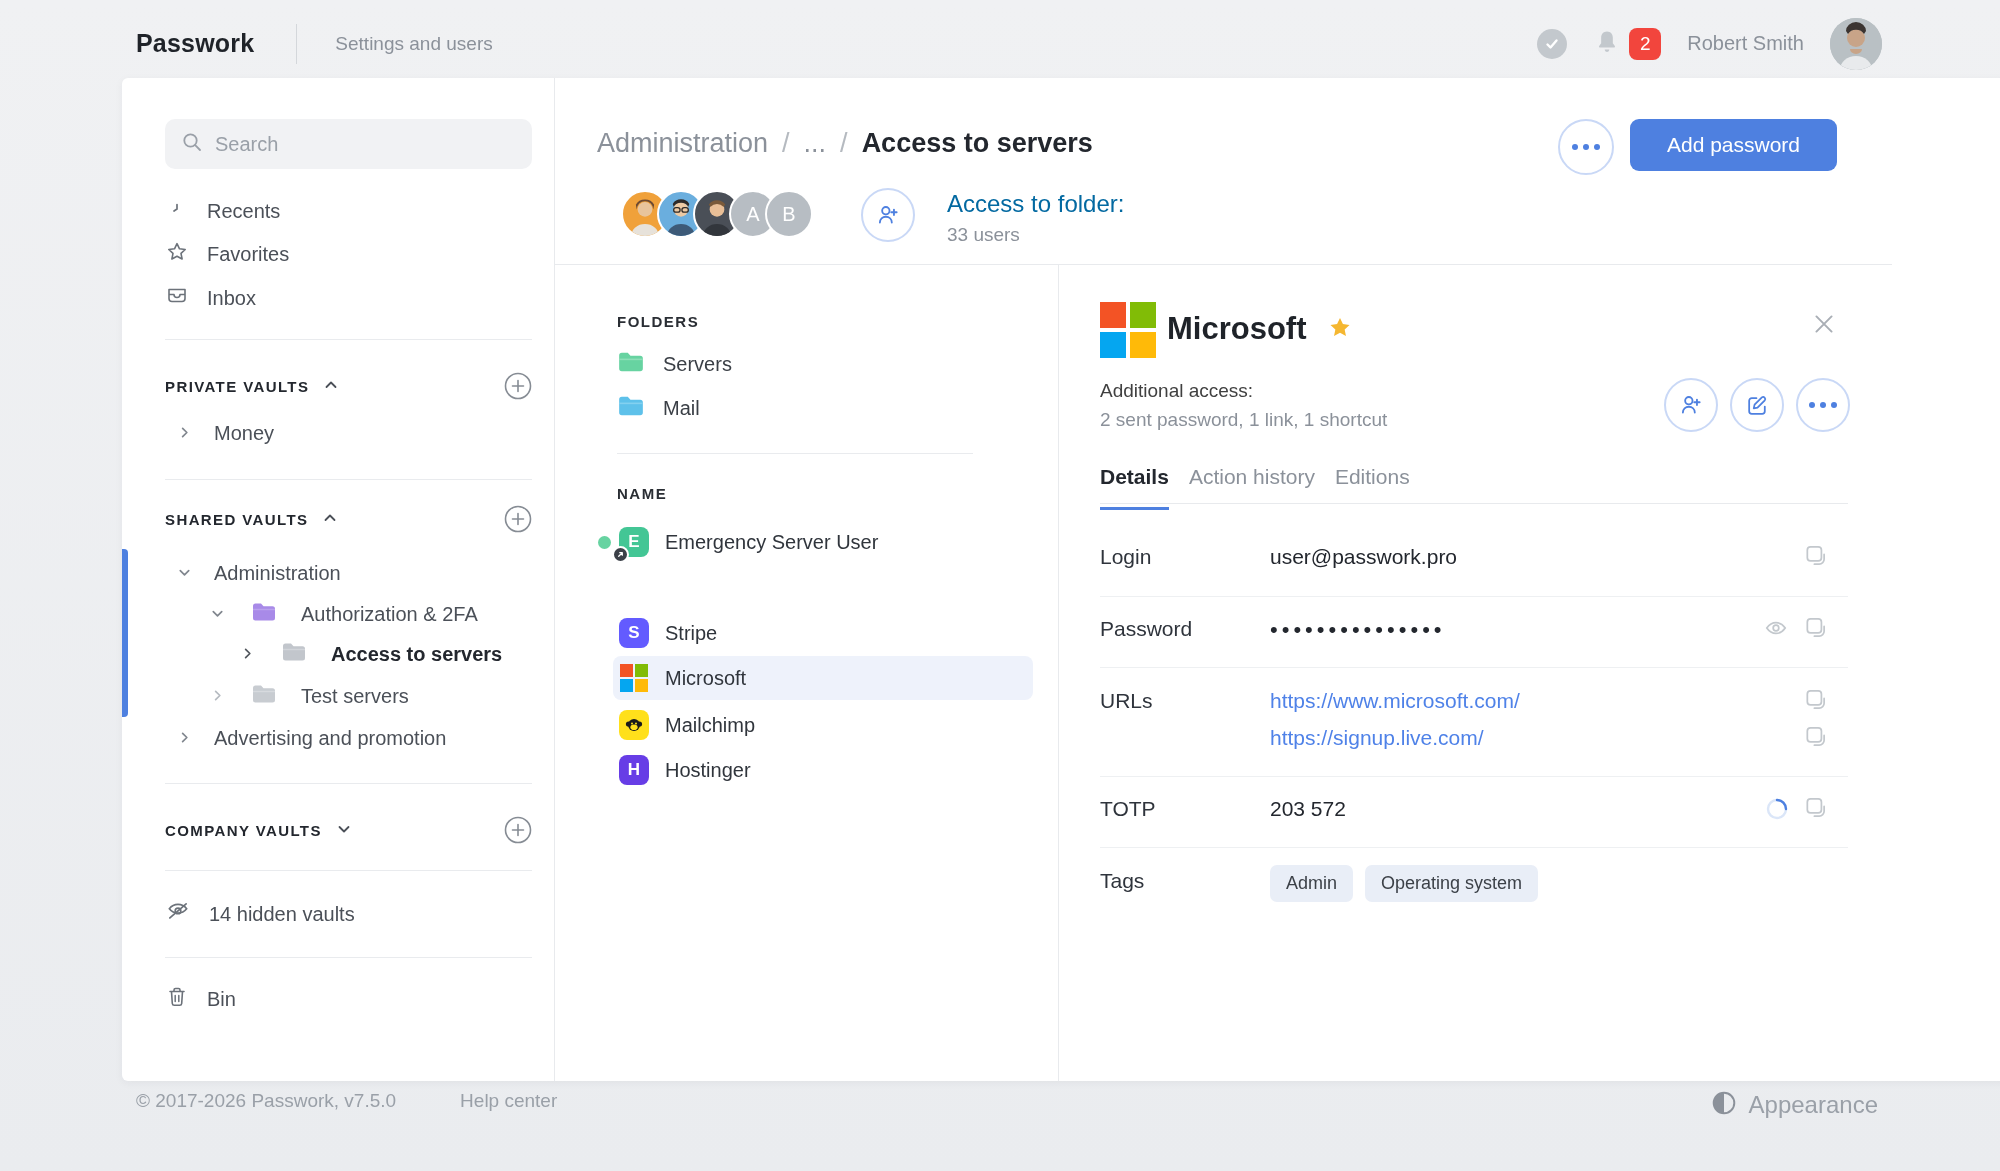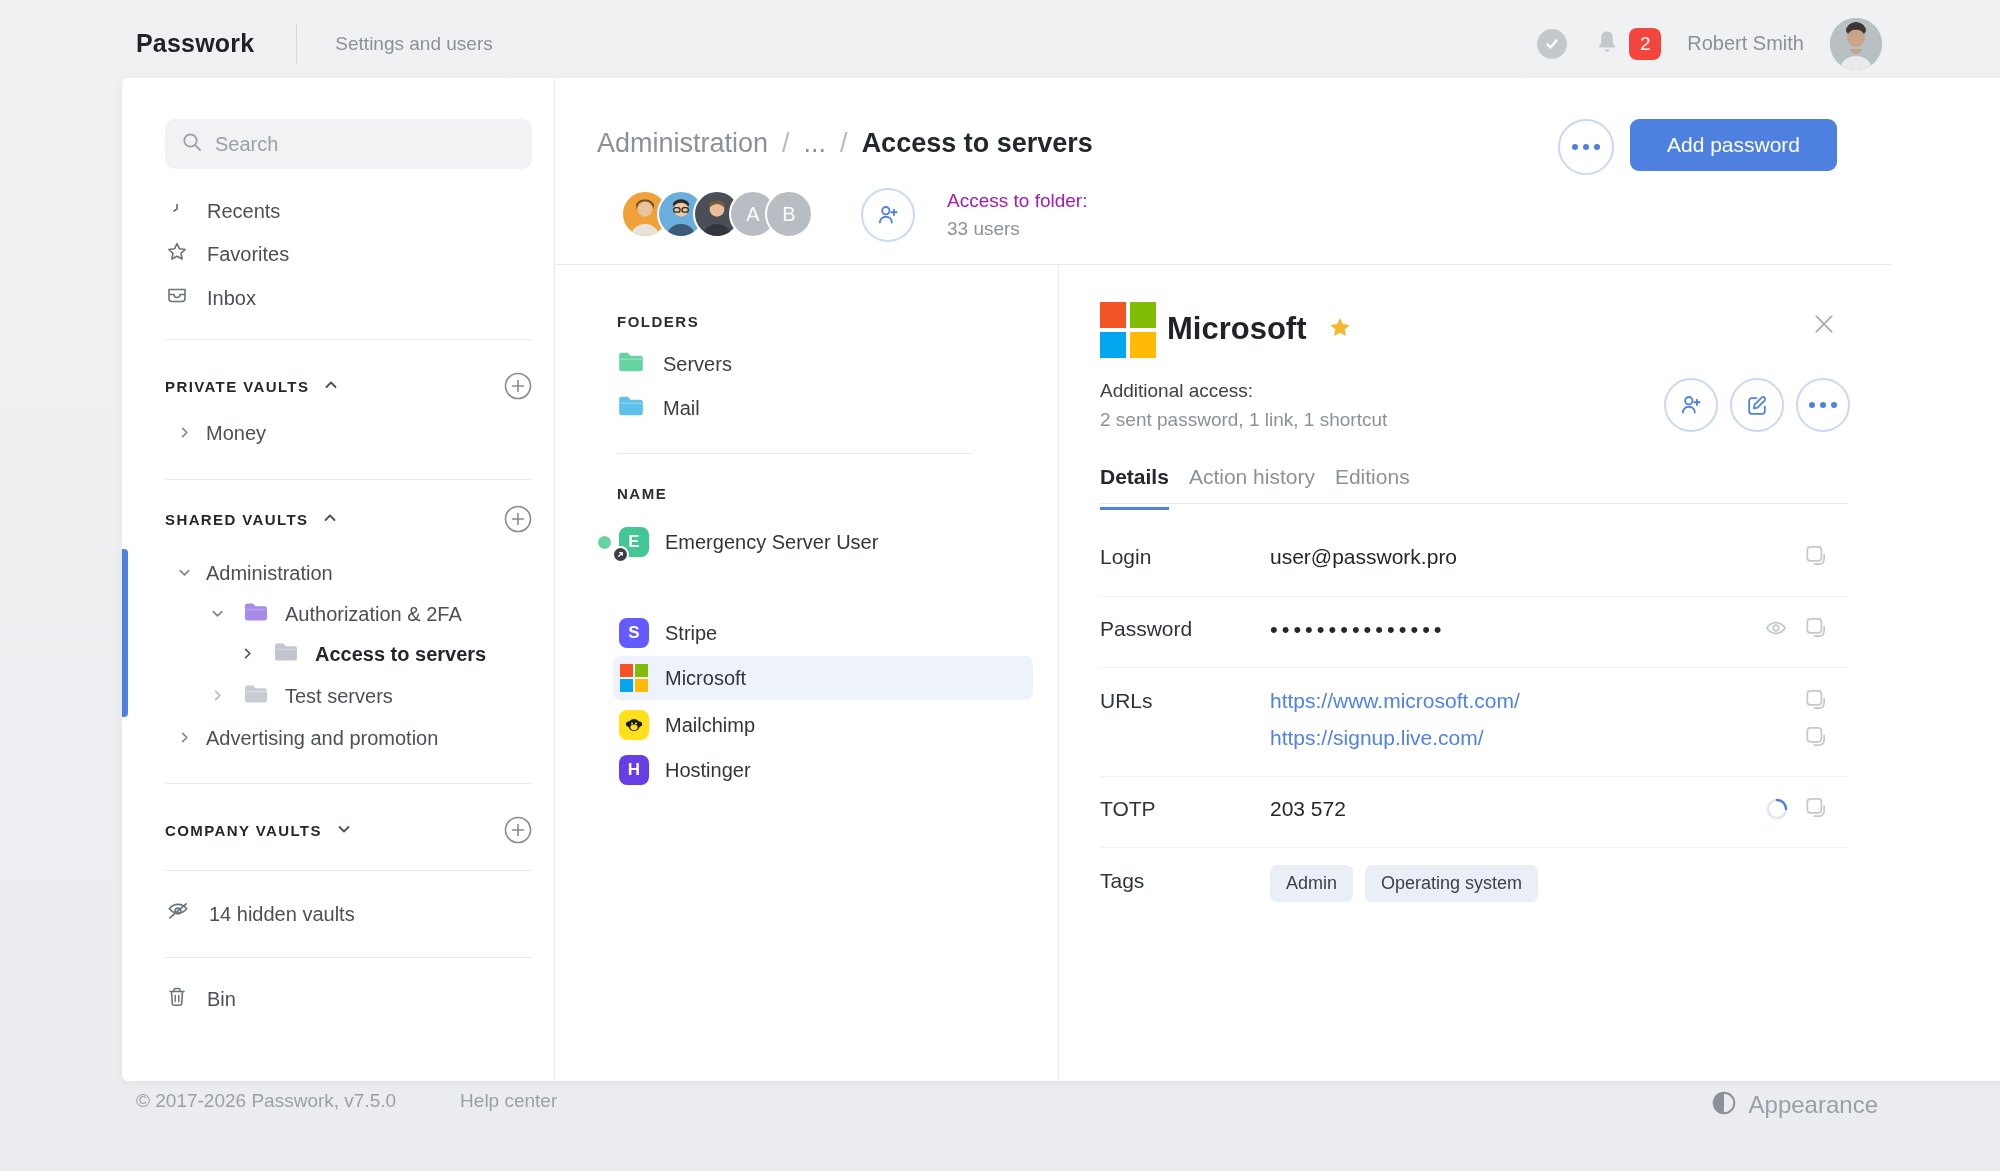--- a/index.html
+++ b/index.html
@@ -27,37 +27,37 @@
 
   
   .sidebar { position:absolute; left:0; top:0; width:433px; height:1003px; border-right:1px solid #e8eaed; border-radius:10px 0 0 10px; }
   .search-box { position:absolute; left:43px; top:41px; width:367px; height:50px; background:#f1f2f4; border-radius:10px; display:flex; align-items:center; padding:0 16px; gap:12px; }
   .search-box input { border:none; outline:none; background:transparent; font-size:20px; color:#3b4048; width:100%; font-family:"Liberation Sans",sans-serif; }
   .search-box input::placeholder { color:#9aa0a8; }
   .side-item { position:absolute; left:43px; display:flex; align-items:center; gap:18px; font-size:20px; color:#4b5058; height:36px; cursor:pointer; }
   .side-divider { position:absolute; left:43px; width:367px; height:1px; background:#e9ebee; }
   .section-head { position:absolute; left:43px; display:flex; align-items:center; gap:14px; font-size:15px; font-weight:bold; letter-spacing:1.4px; color:#23272e; height:26px; }
   .plus-btn { position:absolute; width:28px; height:28px; cursor:pointer; }
-  .tree-row { position:absolute; display:flex; align-items:center; gap:12px; font-size:20px; color:#4b5058; height:34px; cursor:pointer; }
+  .tree-row { position:absolute; display:flex; align-items:center; gap:20px; font-size:20px; color:#4b5058; height:34px; cursor:pointer; }
   .tree-row.bold { font-weight:bold; color:#23272e; }
   .accent-bar { position:absolute; left:0; top:471px; width:6px; height:168px; background:#4e80e0; border-radius:0 4px 4px 0; }
 
   
   .main-header { position:absolute; left:433px; top:0; width:1337px; height:187px; border-bottom:1px solid #e8eaed; }
   .breadcrumb { position:absolute; left:42px; top:50px; display:flex; align-items:baseline; gap:14px; font-size:27px; }
   .crumb { color:#8b919a; cursor:pointer; }
   .crumb-sep { color:#b5bac0; }
   .crumb-current { color:#23272e; font-weight:bold; cursor:default; }
   .avatars { position:absolute; left:66px; top:112px; display:flex; }
   .av { width:48px; height:48px; border-radius:50%; border:2px solid #fff; margin-left:-12px; overflow:hidden; display:flex; align-items:center; justify-content:center; font-size:20px; color:#fff; }
   .av:first-child { margin-left:0; }
   .av.letter { background:#b7bdc3; }
   .invite-btn { position:absolute; left:306px; top:110px; width:54px; height:54px; border-radius:50%; border:2px solid #c9d8f6; background:#fff; display:flex; align-items:center; justify-content:center; cursor:pointer; }
   .access-block { position:absolute; left:392px; top:112px; }
-  .access-label { font-size:19px; color:#a21caf; }
+  .access-label { font-size:24px; color:#0369a1; }
   .access-count { font-size:19px; color:#8b919a; margin-top:6px; }
   .dots-btn { position:absolute; right:278px; top:41px; width:56px; height:56px; border-radius:50%; border:2px solid #c9d8f6; background:#fff; display:flex; align-items:center; justify-content:center; gap:5px; cursor:pointer; }
   .dot { width:6px; height:6px; border-radius:50%; background:#4e80e0; }
   .add-btn { position:absolute; right:55px; top:41px; width:207px; height:52px; background:#4e80e0; border:none; border-radius:9px; color:#fff; font-size:21px; font-family:"Liberation Sans",sans-serif; cursor:pointer; }
 
   
   .list-panel { position:absolute; left:433px; top:187px; width:504px; height:816px; border-right:1px solid #e8eaed; }
   .panel-label { position:absolute; left:62px; font-size:15px; font-weight:bold; letter-spacing:1.5px; color:#2a2e34; }
   .folder-row { position:absolute; left:62px; display:flex; align-items:center; gap:18px; font-size:20px; color:#3a3f46; height:36px; cursor:pointer; }
   .list-divider { position:absolute; left:62px; width:356px; height:1px; background:#e9ebee; }

